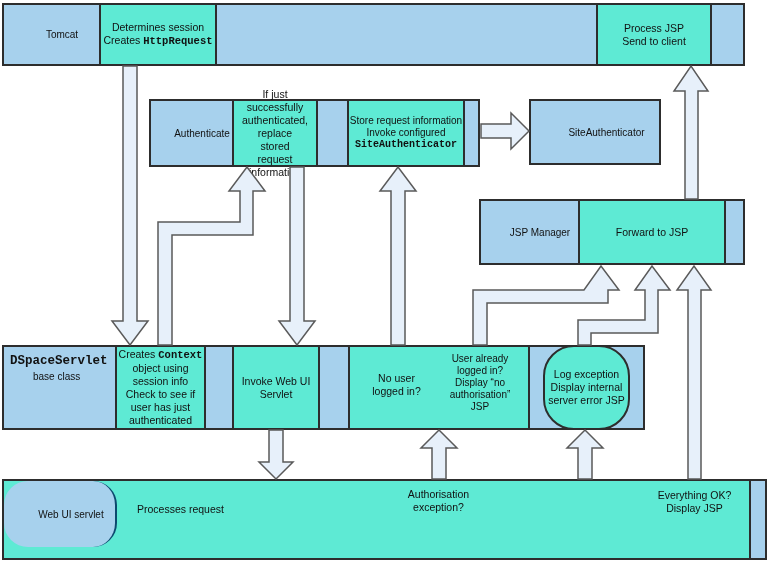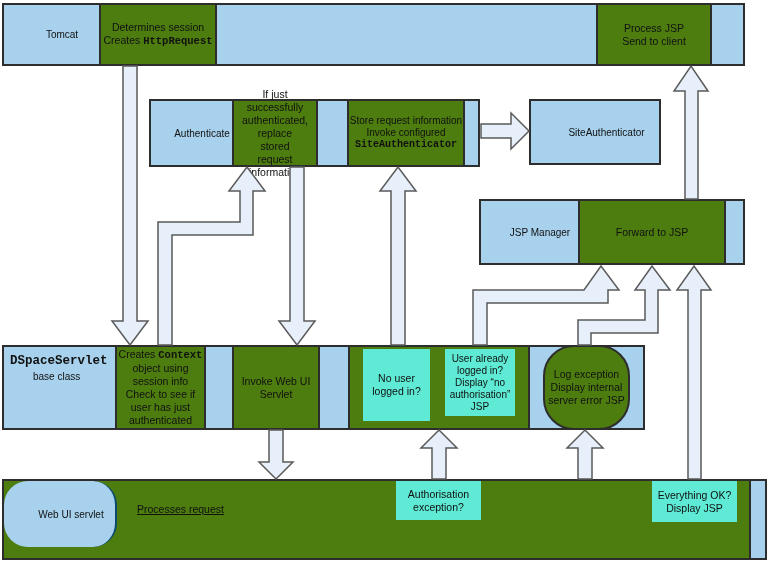--- a/index.html
+++ b/index.html
@@ -1,21 +1,21 @@
 <!DOCTYPE html>
 <html><head>
 <meta charset="utf-8">
 <style>
   html,body{margin:0;padding:0;background:#fff;}
   .stage{position:relative;width:768px;height:564px;background:#fff;overflow:hidden;
          font-family:"Liberation Sans",sans-serif;color:#111;}
   .abs{position:absolute;box-sizing:border-box;}
   .box{position:absolute;box-sizing:border-box;border:2px solid #2d2d2d;}
   .blue{background:#a7d1ed;}
-  .light{background:#4d7c0f;}
+  .light{background:#5eead4;}
   .lighter{position:absolute;box-sizing:border-box;background:#5eead4;}
   .cc{display:flex;align-items:center;justify-content:center;text-align:center;}
   .txt{font-size:10.5px;line-height:13px;}
   .txt10{font-size:10px;line-height:12px;}
   .lbl{font-size:10px;padding-left:23px;}
   .code{font-family:"Liberation Mono","DejaVu Sans Mono",monospace;font-weight:bold;}
   .nowrap{white-space:nowrap;display:block;}
   .col{display:flex;flex-direction:column;align-items:center;justify-content:center;text-align:center;}
   .arrows{position:absolute;left:0;top:0;pointer-events:none;}
   .arrows polygon{fill:#e7f0fa;stroke:#5a5a5a;stroke-width:1.5;}
@@ -77,21 +77,21 @@
   <div class="box light" style="left:348px;top:345px;width:182px;height:85px;"></div>
 
   <div class="lighter cc txt" style="left:363px;top:349px;width:67px;height:72px;">No user logged in?</div>
 
   <div class="lighter cc txt10" style="left:445px;top:349px;width:70px;height:67px;">User already logged in? Display “no authorisation” JSP</div>
 
   <div class="box light cc txt" style="left:543px;top:345px;width:87px;height:85px;padding:2px;border-radius:31px;">Log exception Display internal server error JSP</div>
 
   <div class="abs blue cc lbl" style="left:4px;top:481px;width:113px;height:66px;border-right:2px solid #0c4a6e;border-radius:24px;">Web UI servlet</div>
 
-  <div class="abs txt" style="left:137px;top:481px;height:56px;display:flex;align-items:center;text-decoration:underline;">Processes request</div>
+  <div class="abs txt" style="left:137px;top:481px;height:56px;display:flex;align-items:center;">Processes request</div>
 
   <div class="lighter cc txt" style="left:396px;top:481px;width:85px;height:39px;">Authorisation exception?</div>
 
 
   <div class="lighter cc txt" style="left:652px;top:481px;width:85px;height:41px;">Everything OK? Display JSP</div>
 
   <div class="abs blue" style="left:749px;top:481px;width:16px;height:77px;border-left:2px solid #2d2d2d;"></div>
 
   <svg class="arrows" width="768" height="564" viewBox="0 0 768 564">
     <polygon points="123,66 137,66 137,321 148,321 130,345 112,321 123,321"></polygon>

